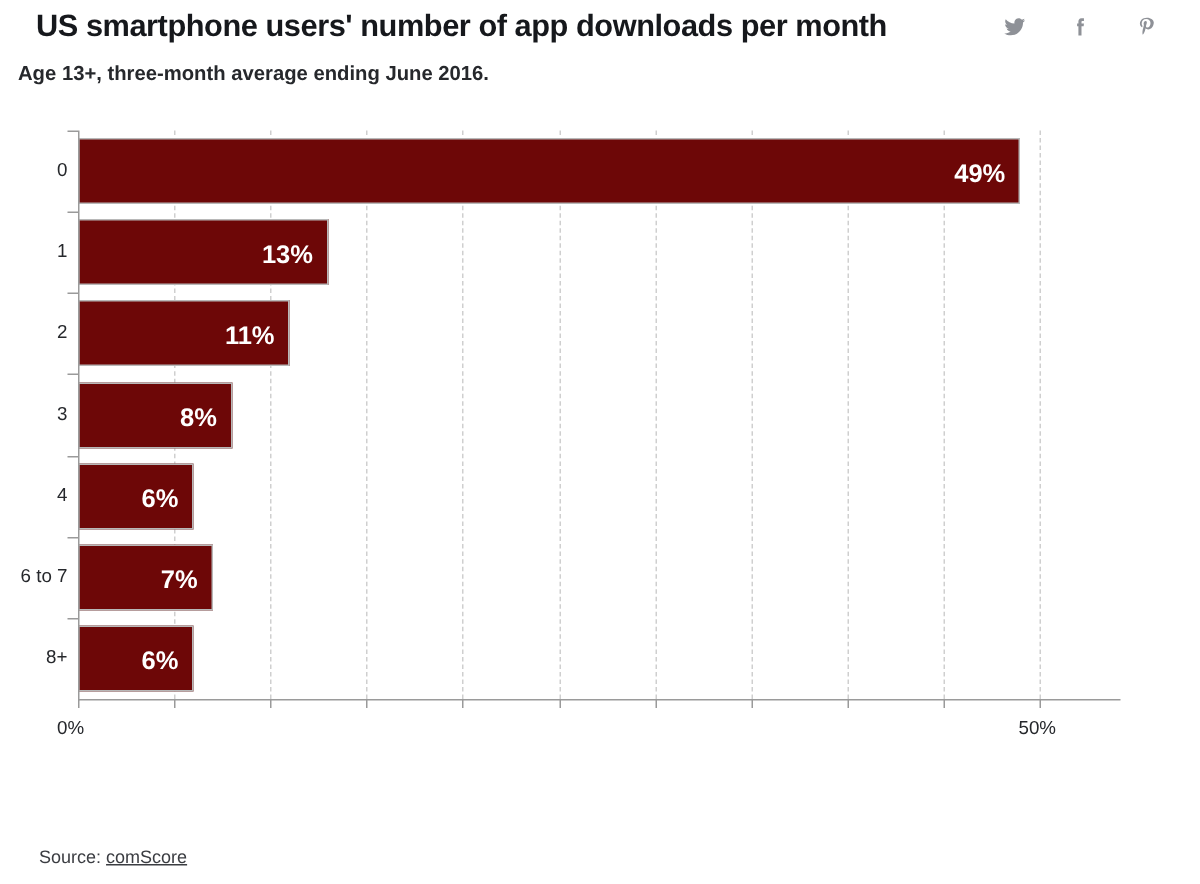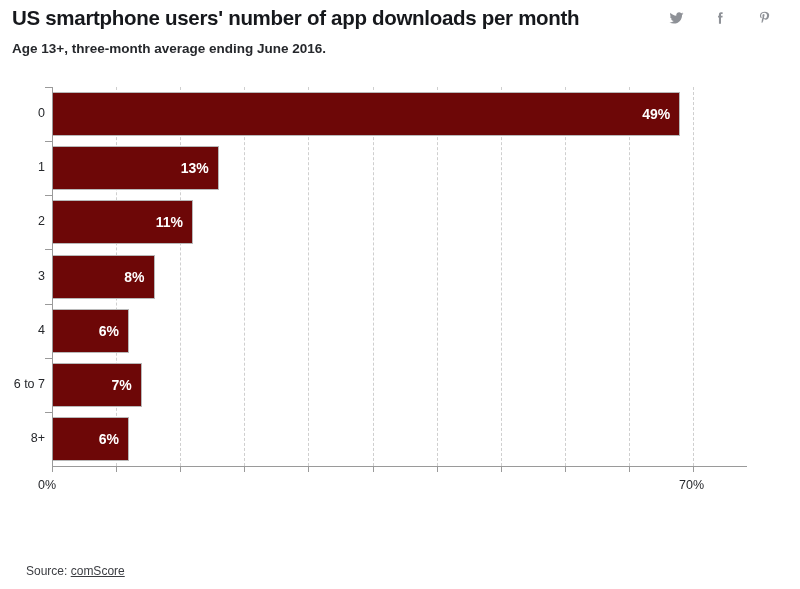--- a/index.html
+++ b/index.html
@@ -18,21 +18,21 @@
 
   
   .header {
     position: absolute;
     left: 0; top: 0;
     width: 800px;
     height: 68px;
   }
   .title {
     position: absolute;
-    left: 12px;
+    left: 24px;
     top: 6px;
     font-size: 20.5px;
     font-weight: bold;
     letter-spacing: -0.3px;
     color: #16181c;
     white-space: nowrap;
     font-stretch: condensed;
   }
   .subtitle {
     position: absolute;
@@ -109,21 +109,21 @@
 
   .bar {
     position: absolute;
     background: #6d0707;
     box-sizing: border-box;
     border: 1px solid #b8b8b8;
   }
   .bar-value {
     position: absolute;
     color: #ffffff;
-    font-size: 14px;
+    font-size: 17px;
     font-weight: bold;
     white-space: nowrap;
   }
   .cat-label {
     position: absolute;
     right: 755px;         
     font-size: 12.5px;
     color: #26282c;
     white-space: nowrap;
     text-align: right;
@@ -238,21 +238,21 @@
       <div class="xtick" style="left: 180.2px;"></div>
       <div class="xtick" style="left: 244.3px;"></div>
       <div class="xtick" style="left: 308.4px;"></div>
       <div class="xtick" style="left: 372.5px;"></div>
       <div class="xtick" style="left: 436.6px;"></div>
       <div class="xtick" style="left: 500.7px;"></div>
       <div class="xtick" style="left: 564.8px;"></div>
       <div class="xtick" style="left: 628.9px;"></div>
       <div class="xtick" style="left: 693px;"></div>
       <div class="xlabel" style="left: 38px;">0%</div>
-      <div class="xlabel" style="left: 679px;">70%</div>
+      <div class="xlabel" style="left: 679px;">50%</div>
       <div class="ytick" style="top: 141.143px;"></div>
       <div class="ytick" style="top: 195.286px;"></div>
       <div class="ytick" style="top: 249.429px;"></div>
       <div class="ytick" style="top: 303.571px;"></div>
       <div class="ytick" style="top: 357.714px;"></div>
       <div class="ytick" style="top: 411.857px;"></div>
       <div class="ytick" style="top: 87px;"></div>
     </div>
 </div>
 

